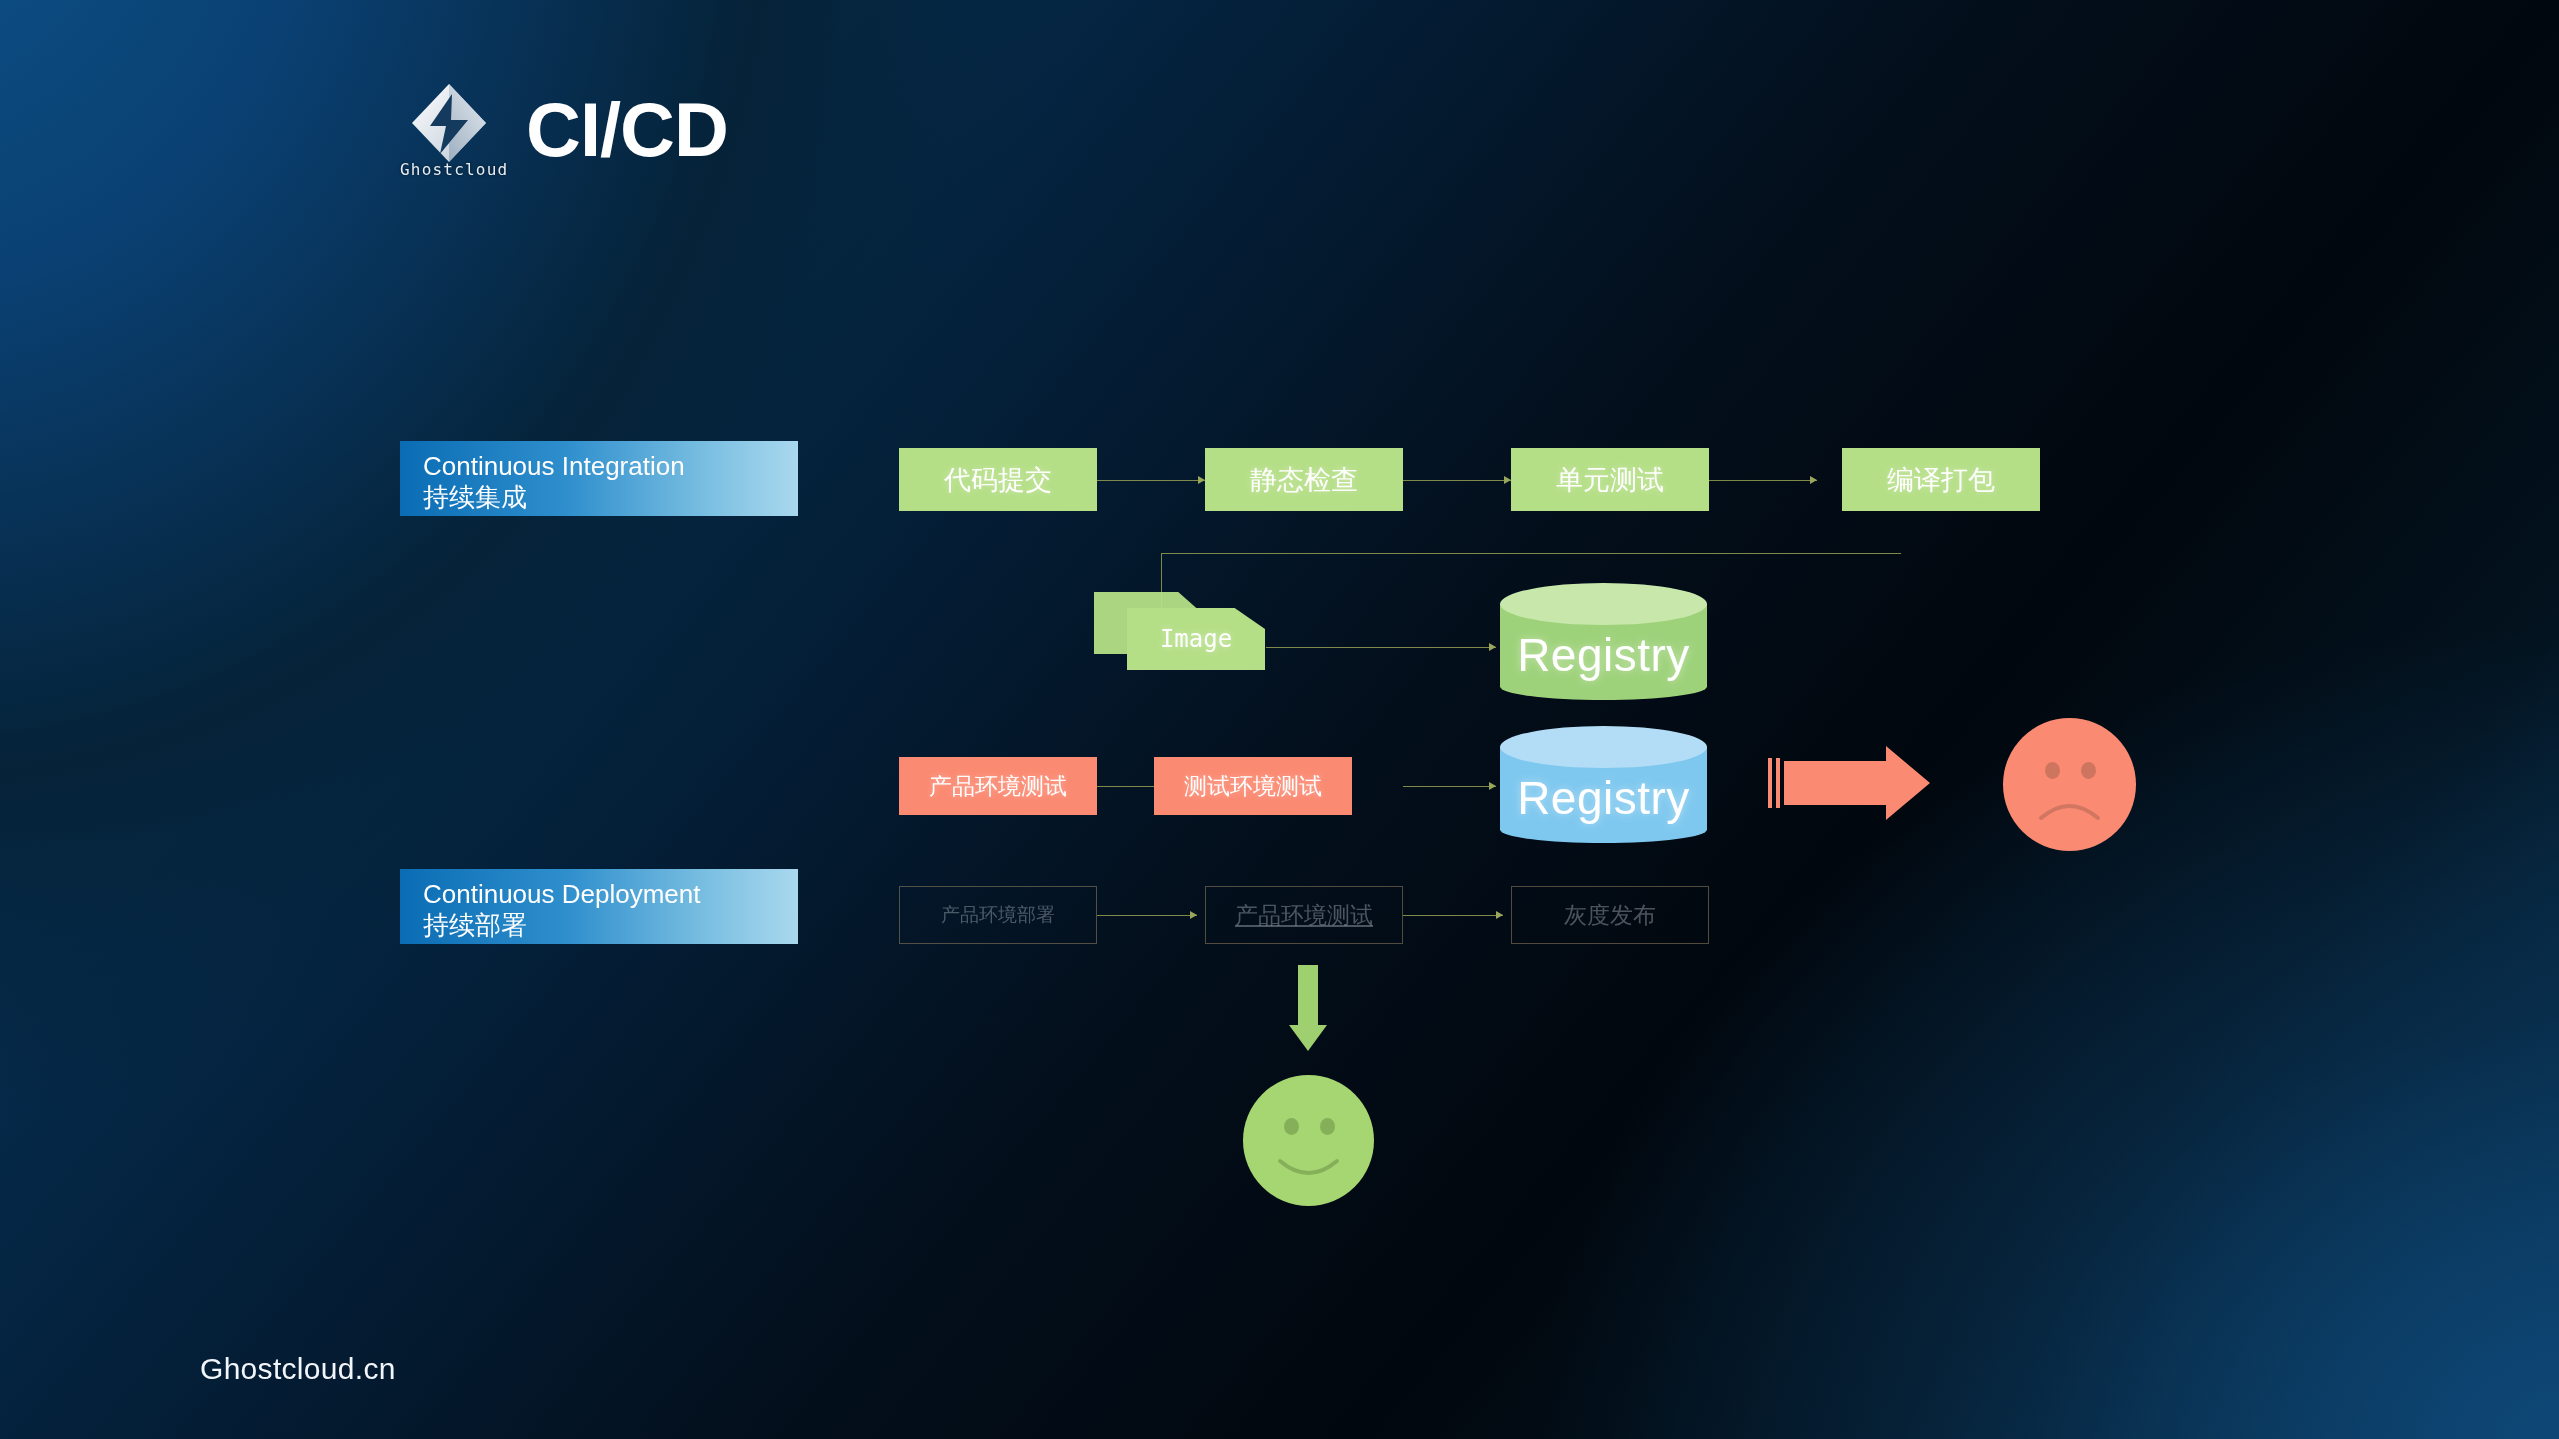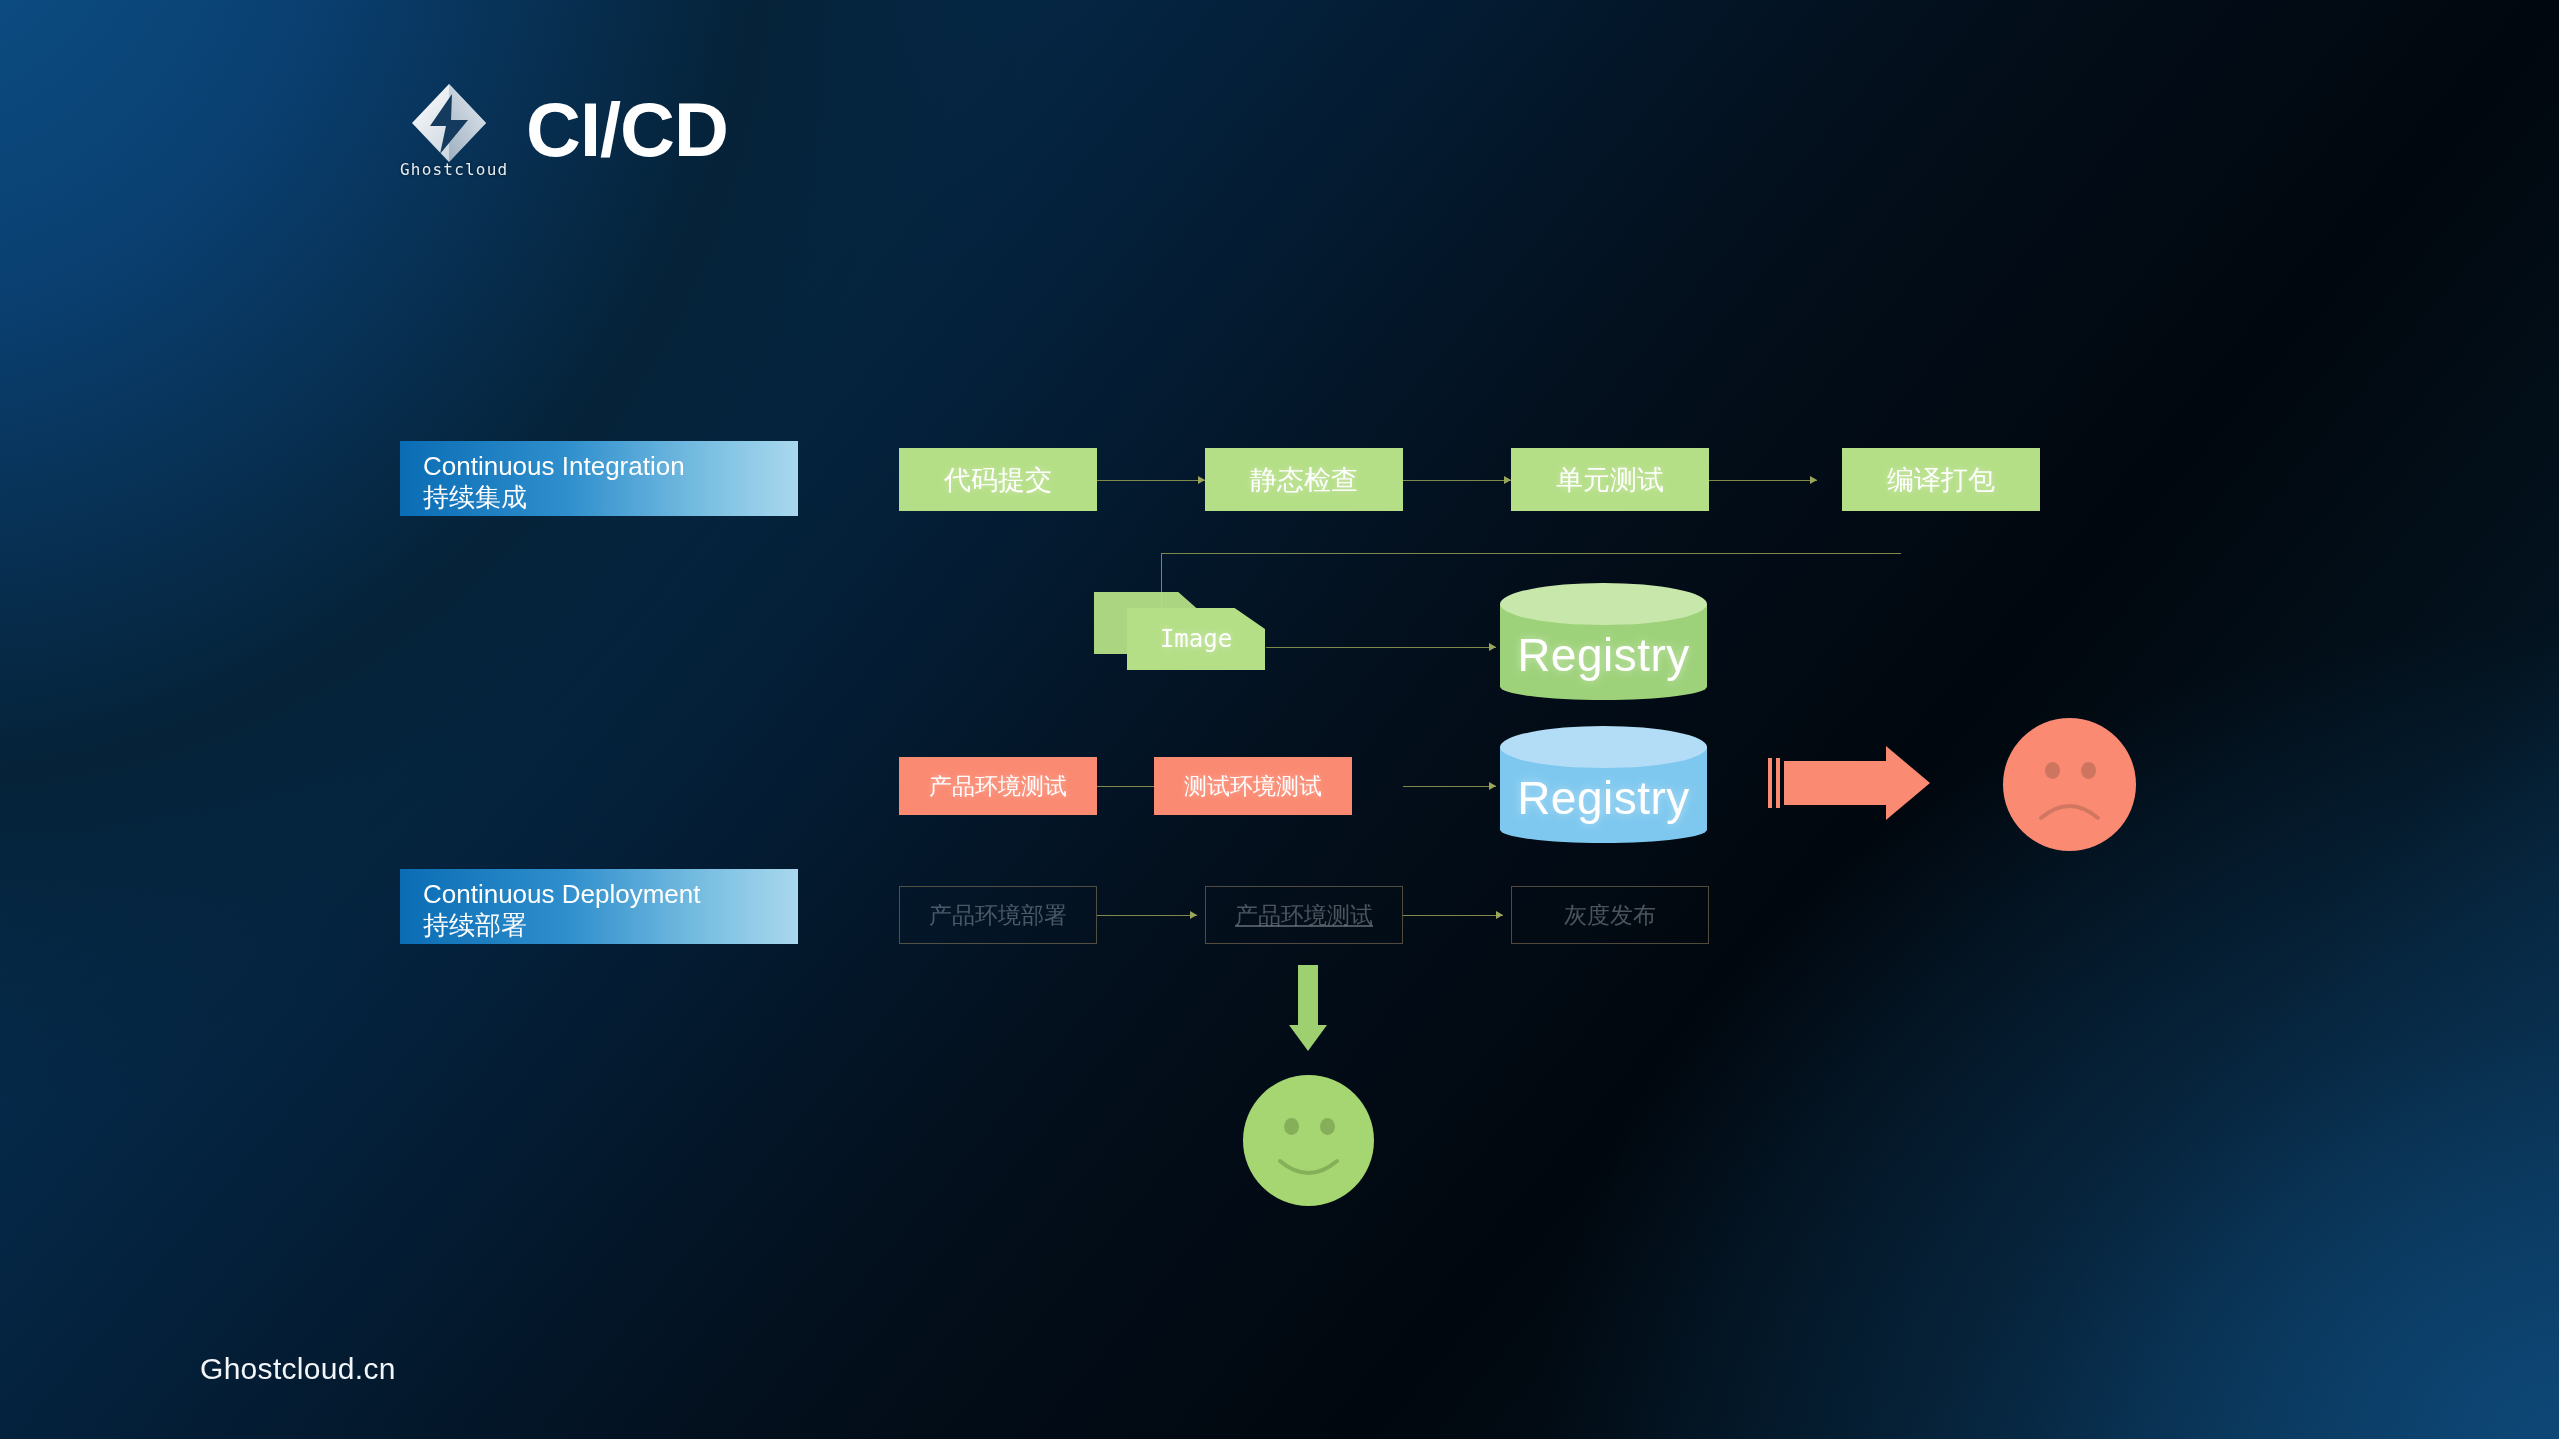--- a/index.html
+++ b/index.html
@@ -234,21 +234,21 @@
   </div>
 
   <div class="face sad" style="left:2003px;top:718px;width:133px;height:133px;">
     <div class="eye" style="left:42px;top:44px;"></div>
     <div class="eye" style="left:78px;top:44px;"></div>
     <svg width="133" height="133" viewBox="0 0 133 133">
       <path d="M38 100 Q66.5 76 95 100" fill="none" stroke="rgba(150,90,75,.42)" stroke-width="4" stroke-linecap="round"></path>
     </svg>
   </div>
 
-  <div class="pbox ghost" style="left:899px;top:886px;width:198px;height:58px;font-size:23px;">产品环境部署</div>
+  <div class="pbox ghost" style="left:899px;top:886px;width:198px;height:58px;font-size:19px;">产品环境部署</div>
   <div class="conn h" style="left:1097px;top:915px;width:100px;"></div>
   <div class="arrowhead" style="left:1190px;top:911px;"></div>
 
   <div class="pbox ghost" style="left:1205px;top:886px;width:198px;height:58px;font-size:23px;text-decoration:underline;">产品环境测试</div>
   <div class="conn h" style="left:1403px;top:915px;width:100px;"></div>
   <div class="arrowhead" style="left:1496px;top:911px;"></div>
 
   <div class="pbox ghost" style="left:1511px;top:886px;width:198px;height:58px;font-size:23px;">灰度发布</div>
 
   <div class="bigarrow-d" style="left:1288px;top:965px;width:40px;height:88px;">

